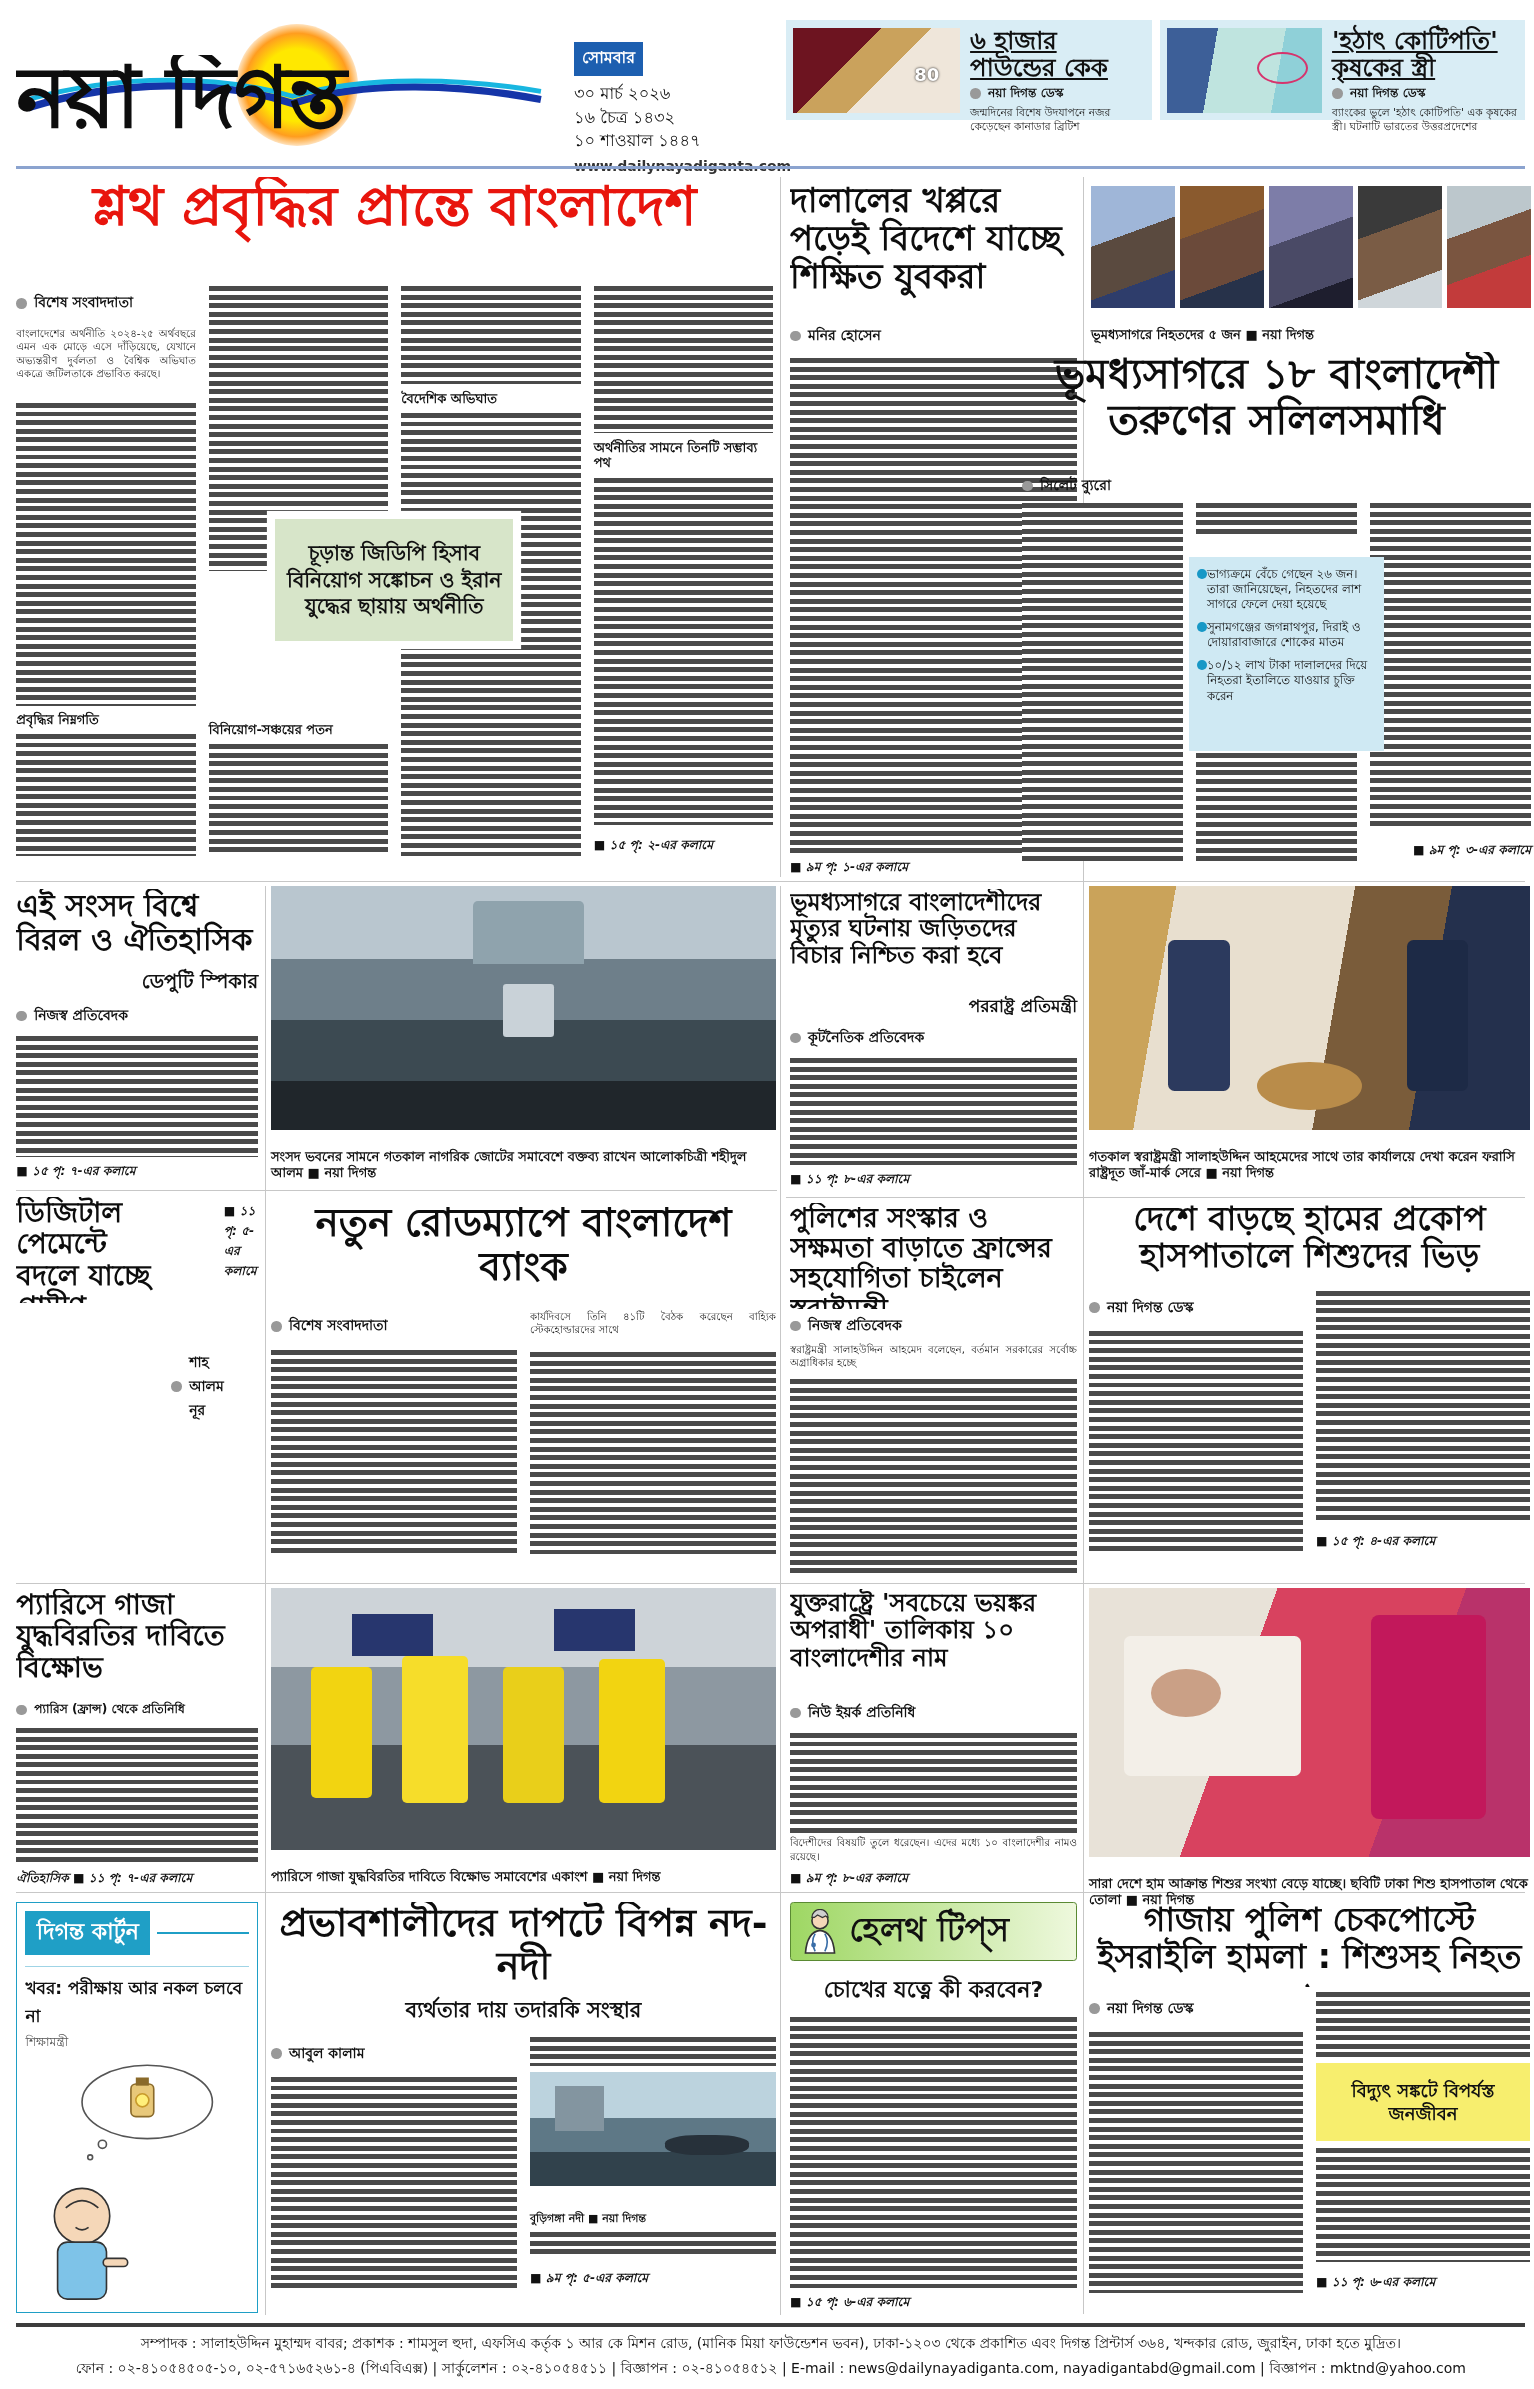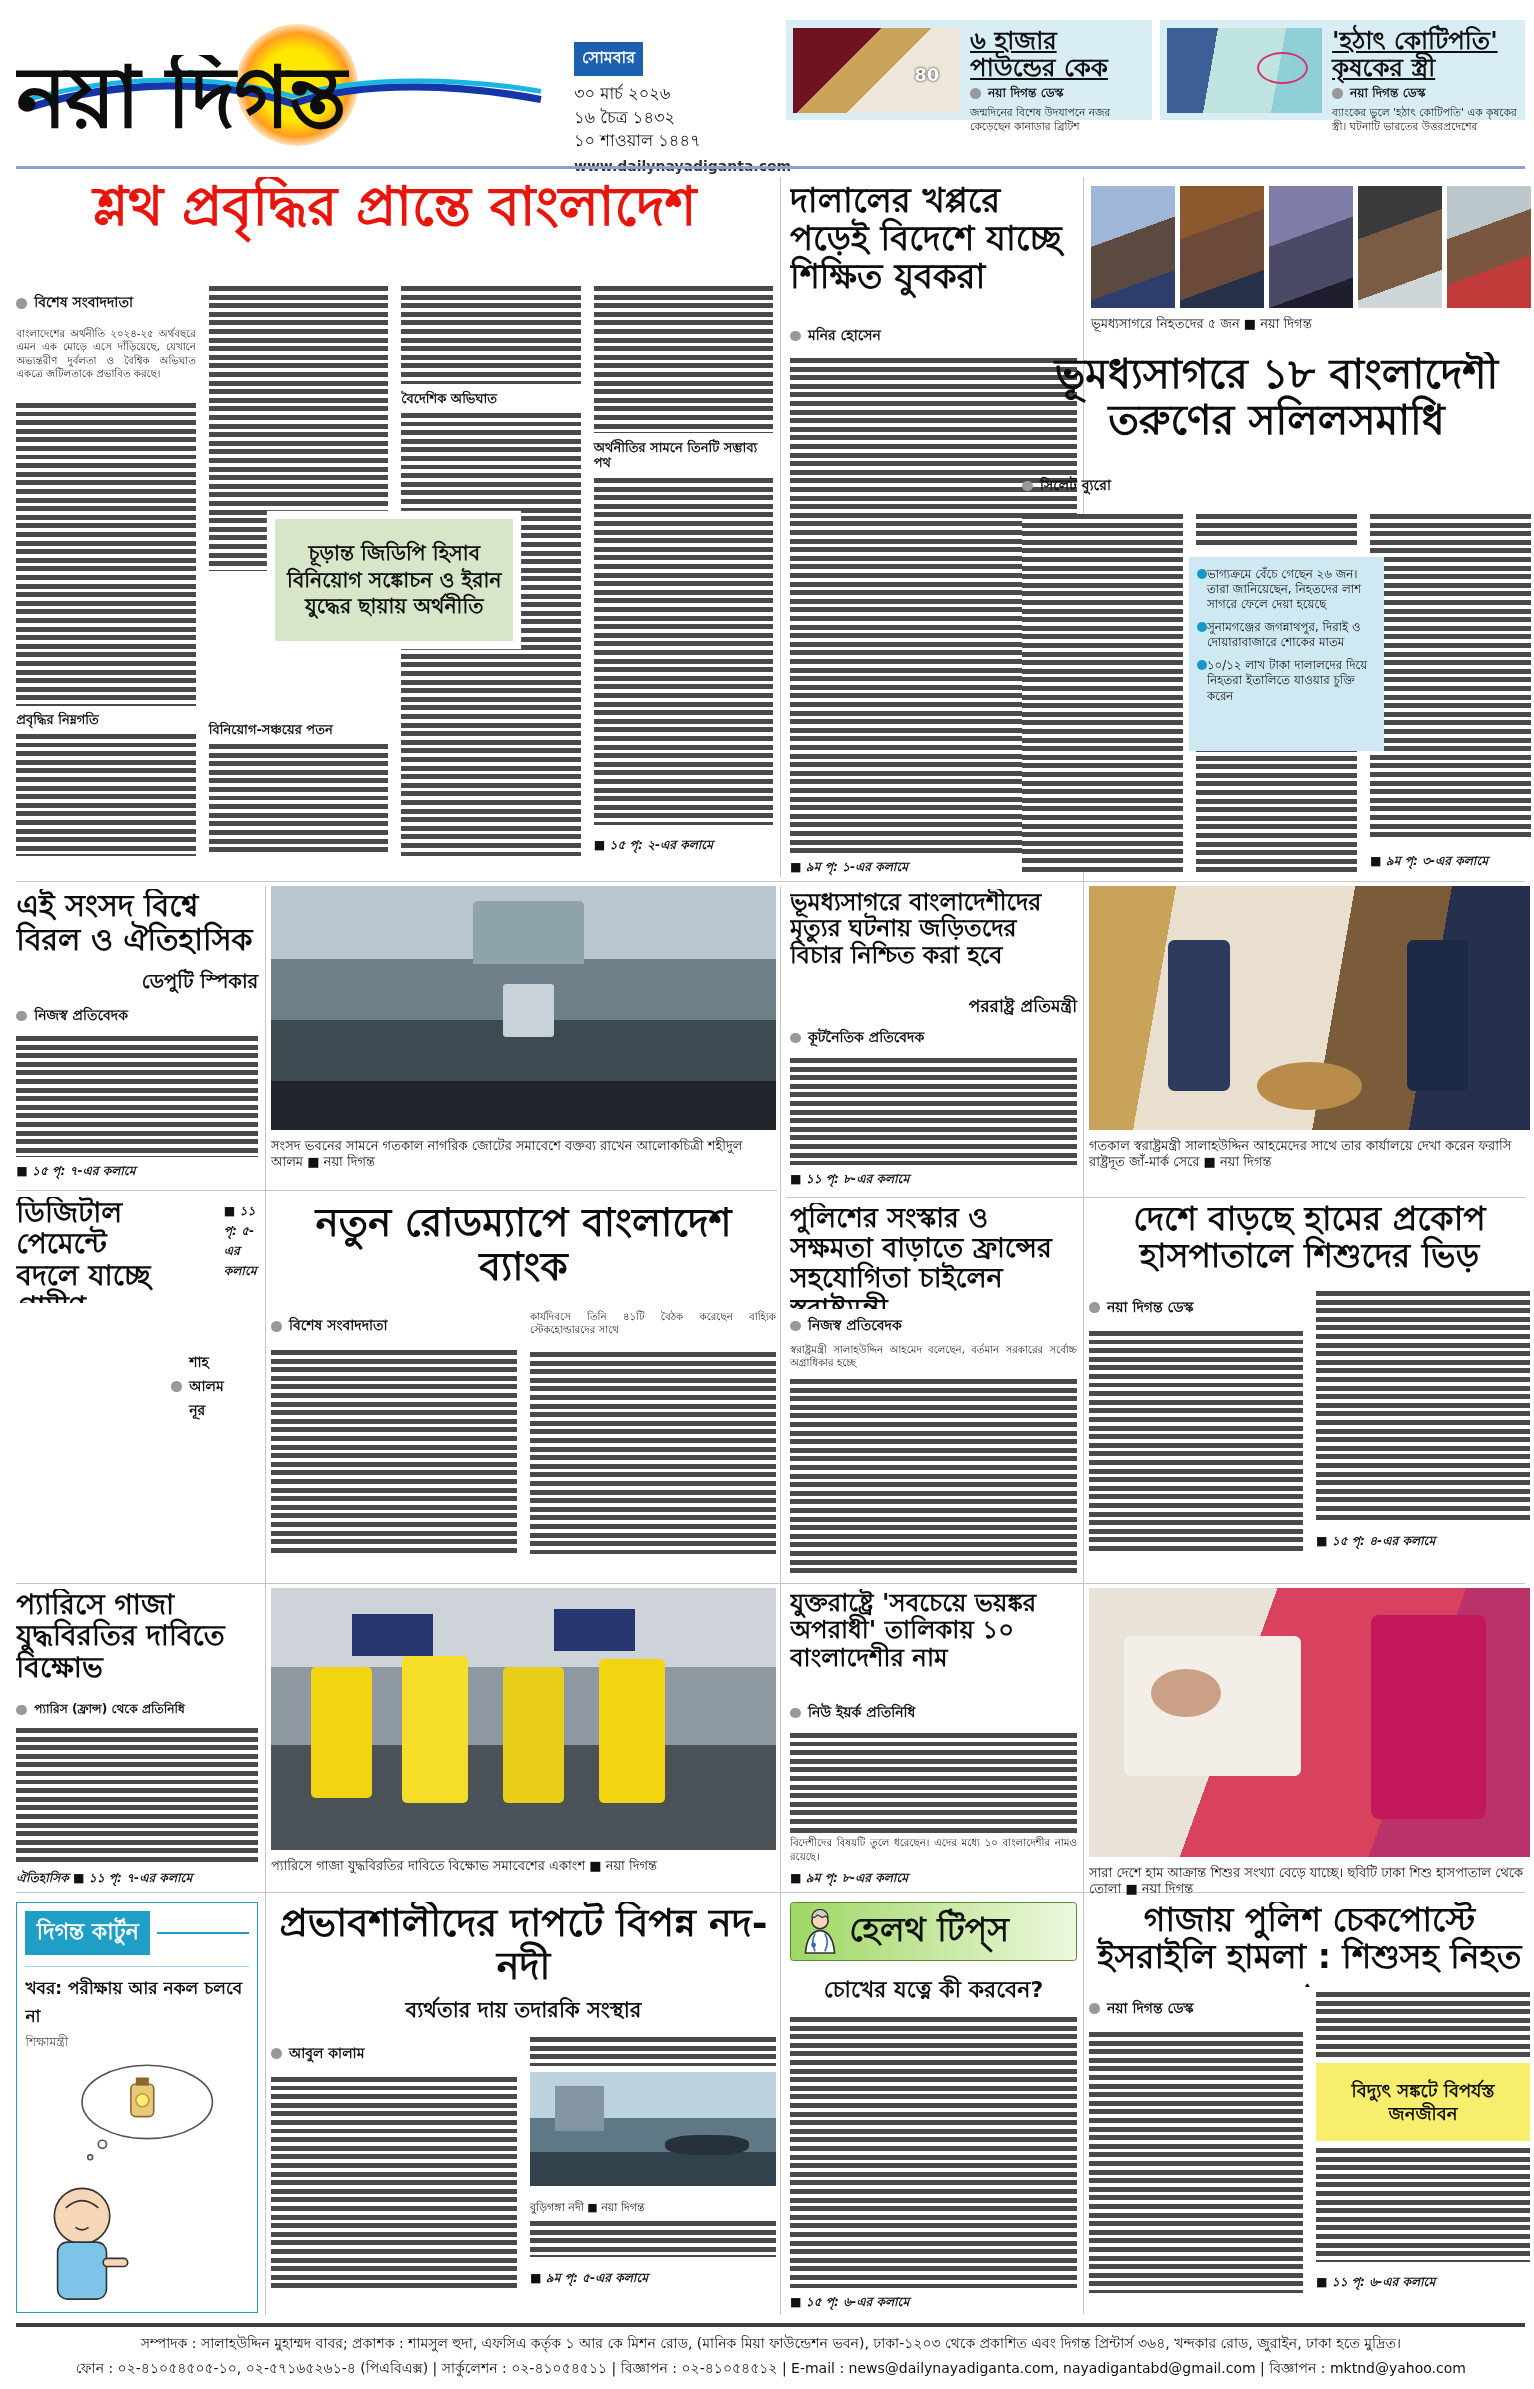--- a/index.html
+++ b/index.html
@@ -9,21 +9,21 @@
   .h{font-weight:700;line-height:1.12;color:#0d0d0d;overflow:hidden;}
   .red{color:#e8150d;}
   .ctr{text-align:center;}
   .byline{display:flex;align-items:center;gap:7.3px;font-weight:700;font-size:14px;margin:4.9px 0;}
   .byline .dot{width:10.6px;height:10.6px;border-radius:50%;background:#999;flex:0 0 auto;}
   .s{background:repeating-linear-gradient(#4a4a4a 0 4.9px,#ffffff 4.9px 8.6px);}
   .cols{display:flex;gap:13px;}
   .col{flex:1;min-width:0;display:flex;flex-direction:column;gap:6.5px;}
   .sub{font-weight:700;font-size:13px;line-height:1.2;}
   .jump{font-weight:700;font-style:italic;font-size:12.2px;margin-top:4.9px;}
-  .cap{font-weight:400;font-size:13px;line-height:1.25;margin-top:8px;}
+  .cap{font-weight:700;font-size:13px;line-height:1.25;margin-top:19px;}
   .ph{position:relative;overflow:hidden;}
   .vrule{width:0.8px;background:#c7c7c7;}
   .hrule{height:0.8px;background:#c7c7c7;}
   .teaser{background:#d9edf5;display:flex;gap:9.8px;padding:7.3px;box-sizing:border-box;}
   .teaser .hl{font-size:24.4px;font-weight:700;line-height:1.1;text-decoration:underline;}
   .tinysnip{font-size:10.6px;line-height:1.3;color:#222;}
   .datebox{background:#1d5fb0;color:#fff;font-weight:700;font-size:16px;text-align:center;
            padding:3.3px 8.1px;display:inline-block;}
   .dateline{font-size:16.3px;line-height:1.45;color:#111;}
   .bulletbox{background:#cfe9f3;padding:9.8px 8.1px;box-sizing:border-box;}
@@ -154,21 +154,21 @@
     </div>
     <div class="cap">ভূমধ্যসাগরে নিহতদের ৫ জন ■ নয়া দিগন্ত</div>
   </div>
 
   <div class="abs" style="left:1022px;top:352px;width:509px;height:525px;">
     <div class="h ctr" style="font-size:41px;height:114px;">ভূমধ্যসাগরে ১৮ বাংলাদেশী তরুণের সলিলসমাধি</div>
     <div class="byline" style="margin-top:8.1px;">
         <span class="dot"></span>
       <span>সিলেট ব্যুরো</span>
       </div>
-    <div class="cols" style="height:358px;margin-top:16px;">
+    <div class="cols" style="height:358px;margin-top:5px;text-align:right;">
       <div class="col">
           <div class="s" style="flex:1;"></div>
         </div>
       <div class="col">
         <div class="s" style="height:33px;"></div>
         <div style="height:187px;"></div>
         <div class="s" style="flex:1;"></div>
       </div>
       <div class="col">
         <div class="s" style="flex:1;"></div>

